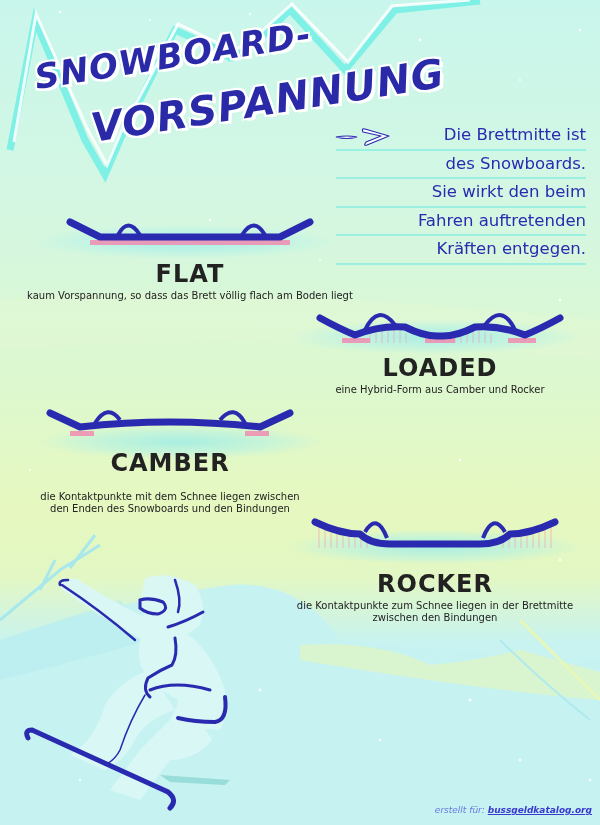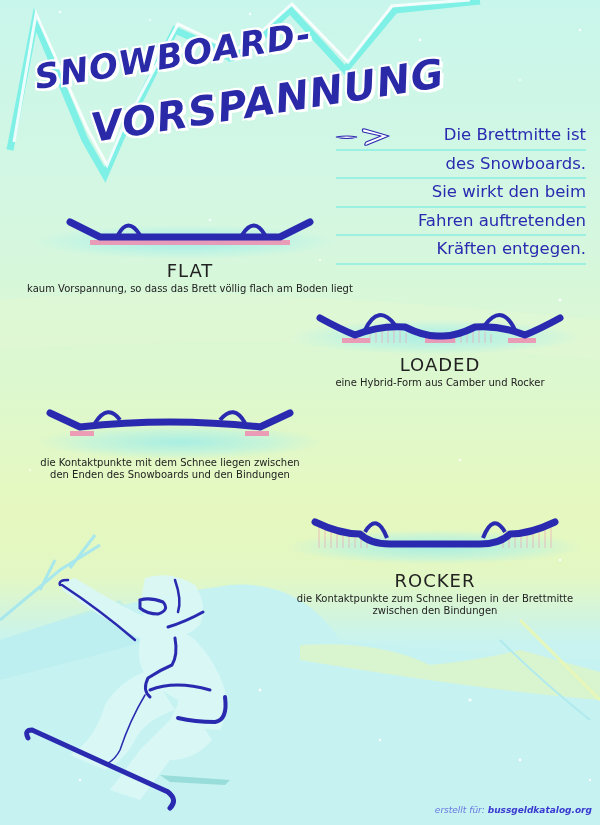--- a/index.html
+++ b/index.html
@@ -24,30 +24,30 @@
   .intro {
     position: absolute; right: 14px; top: 122px; width: 250px; text-align: right;
     color: #2a2ab0; font-family: "DejaVu Sans", sans-serif; font-size: 16.5px; line-height: 26.5px;
   }
   .intro .line { display: block; border-bottom: 2px solid rgba(110, 235, 225, 0.55); }
   .intro b { font-weight: bold; }
   .arrow { position: absolute; left: 333px; top: 125px; width: 60px; height: 24px; }
 
   .board-block { position: absolute; text-align: center; color: #1f1f2a; }
   .board-block svg { display: block; margin: 0 auto; }
-  .board-name { font-family: "DejaVu Sans", sans-serif; font-weight: 400; font-size: 18px; letter-spacing: 1px; color: #222; }
+  .board-name { font-family: "DejaVu Sans", sans-serif; font-weight: 700; font-size: 24px; letter-spacing: 1px; color: #222; }
   .board-desc { font-family: "DejaVu Sans", sans-serif; font-size: 10px; line-height: 12px; color: #222; }
   .snow { position: absolute; height: 34px; border-radius: 40%;
     background: radial-gradient(ellipse at center, rgba(150,235,235,0.75) 0%, rgba(170,240,235,0.45) 45%, rgba(200,245,235,0) 72%); }
 
   .credit {
     position: absolute; right: 8px; bottom: 10px; font-family: "DejaVu Sans", sans-serif; font-size: 9px;
     color: #6a7ae0; font-style: italic;
   }
-  .credit .site { color: #3a3ad0; font-weight: bold; }
+  .credit .site { color: #3a3ad0; font-weight: bold; text-decoration: underline; }
 </style>
 </head>
 <body>
 
 <div class="poster">
 
   <svg class="layer" viewBox="0 0 600 825">
     <polyline points="10,150 35,20 85,140 105,175 120,140 175,30 215,48 230,58 250,48 290,10 345,70 395,10 480,1" fill="none" stroke="#7ef0e6" stroke-width="7" stroke-linejoin="miter"></polyline>
     <polyline points="14,142 36,14 88,130 107,165 122,130 178,24 216,42 232,52 252,40 292,4 348,62 392,6 470,0" fill="none" stroke="#ffffff" stroke-width="3" stroke-linejoin="miter" opacity="0.85"></polyline>
 
@@ -146,20 +146,21 @@
 
   <div class="snow" style="left:40px; top:425px; width:280px;"></div>
   <div class="board-block" style="left:0px; top:403px; width:340px;">
     <svg width="260" height="40" viewBox="0 0 260 40">
       <rect x="30" y="28" width="24" height="5" fill="#f08cb0" opacity="0.85"></rect>
       <rect x="205" y="28" width="24" height="5" fill="#f08cb0" opacity="0.85"></rect>
       <path d="M10,10 L40,24 Q130,14 220,24 L250,10" fill="none" stroke="#2a2ab0" stroke-width="7" stroke-linecap="round" stroke-linejoin="round"></path>
       <path d="M55,20 Q68,0 80,17" fill="none" stroke="#2a2ab0" stroke-width="4"></path>
       <path d="M180,17 Q194,0 205,20" fill="none" stroke="#2a2ab0" stroke-width="4"></path>
     </svg>
+    <div class="board-name" style="margin-top:6px;">CAMBER</div>
     <div class="board-desc" style="margin-top:14px;">
       <div>die Kontaktpunkte mit dem Schnee liegen zwischen</div>
       <div>den Enden des Snowboards und den Bindungen</div>
     </div>
   </div>
 
   <div class="snow" style="left:290px; top:530px; width:290px;"></div>
   <div class="board-block" style="left:270px; top:512px; width:330px;">
     <svg width="260" height="40" viewBox="0 0 260 40">
       <g stroke="#f0a0b8" stroke-width="0.8" opacity="0.8">

